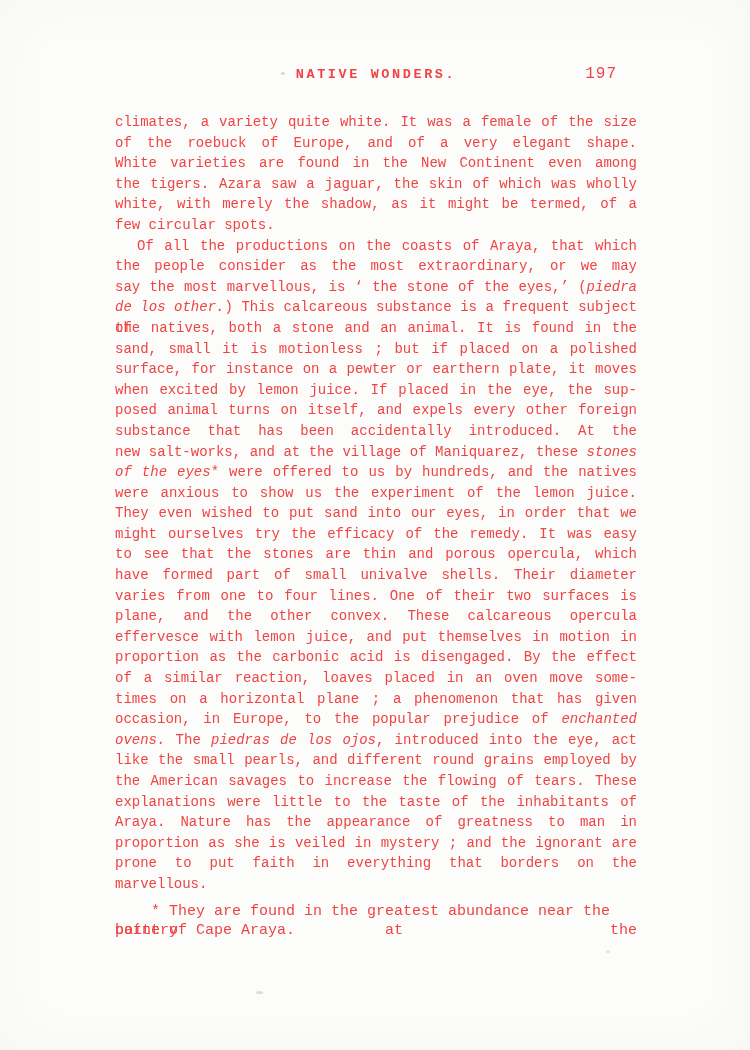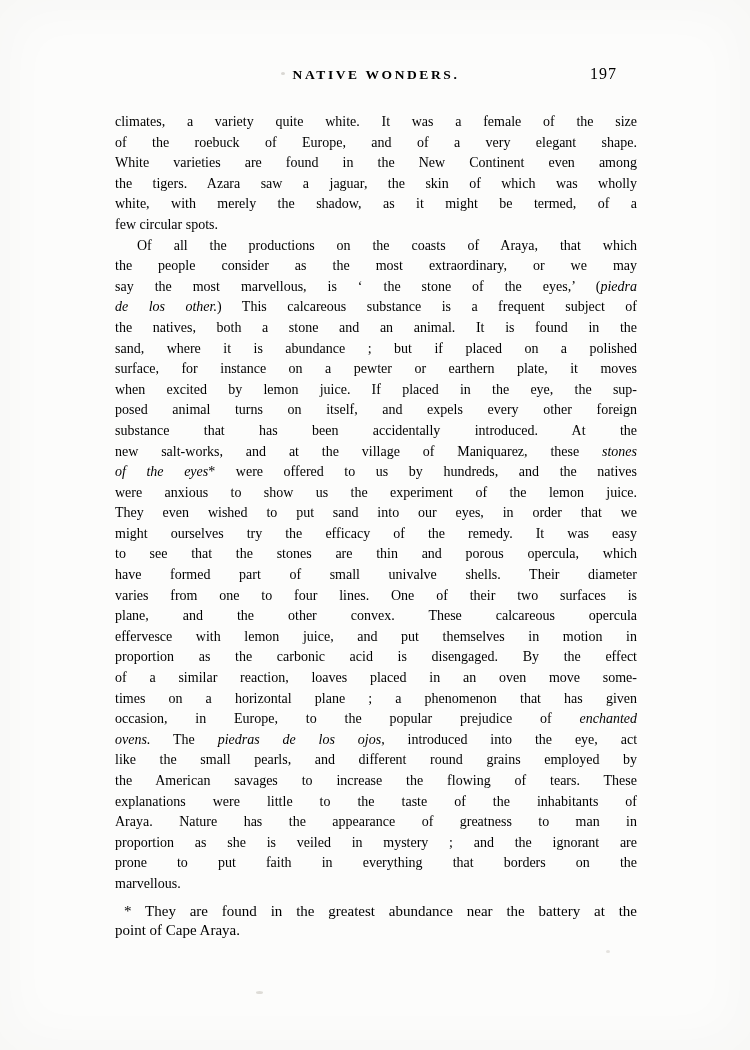--- a/index.html
+++ b/index.html
@@ -1,22 +1,22 @@
 <!DOCTYPE html>
 <html><head>
 <meta charset="utf-8">
 <style>
   html,body{margin:0;padding:0;background:#ffffff;}
   .page{
     position:relative;
     width:750px;height:1050px;
     background:#fcfcfb;
     overflow:hidden;
-    font-family:Liberation Serif, serif;
-    color:#000000;
+    font-family:Liberation Mono, monospace;
+    color:#ef4444;
     box-shadow: inset 0 0 60px rgba(60,55,45,0.03);
   }
   .textblock{
     position:absolute;
     left:115px; top:64px;
     width:522px;
   }
   .pagehead{
     position:relative;
     height:26px;
@@ -89,21 +89,21 @@
           <div class="line"><span>the tigers.  Azara saw a jaguar, the skin of which was wholly</span></div>
           <div class="line"><span>white, with merely the shadow, as it might be termed, of a</span></div>
           <div class="line flush"><span>few circular spots.</span></div>
         </div>
         <div class="para">
           <div class="line indent"><span>Of all the productions on the coasts of Araya, that which</span></div>
           <div class="line"><span>the people consider as the most extraordinary, or we may</span></div>
           <div class="line"><span>say the most marvellous, is ‘ the stone of the eyes,’ (</span><span class="it">piedra</span></div>
           <div class="line"><span class="it">de los other.</span><span>)  This calcareous substance is a frequent subject of</span></div>
           <div class="line"><span>the natives, both a stone and an animal.  It is found in the</span></div>
-          <div class="line"><span>sand, where it is abundance ; but if placed on a polished</span></div>
+          <div class="line"><span>sand, small it is motionless ; but if placed on a polished</span></div>
           <div class="line"><span>surface, for instance on a pewter or earthern plate, it moves</span></div>
           <div class="line"><span>when excited by lemon juice.  If placed in the eye, the sup-</span></div>
           <div class="line"><span>posed animal turns on itself, and expels every other foreign</span></div>
           <div class="line"><span>substance that has been accidentally introduced.  At the</span></div>
           <div class="line"><span>new salt-works, and at the village of Maniquarez, these </span><span class="it">stones</span></div>
           <div class="line"><span class="it">of the eyes</span><span>* were offered to us by hundreds, and the natives</span></div>
           <div class="line"><span>were anxious to show us the experiment of the lemon juice.</span></div>
           <div class="line"><span>They even wished to put sand into our eyes, in order that we</span></div>
           <div class="line"><span>might ourselves try the efficacy of the remedy.  It was easy</span></div>
           <div class="line"><span>to see that the stones are thin and porous opercula, which</span></div>

